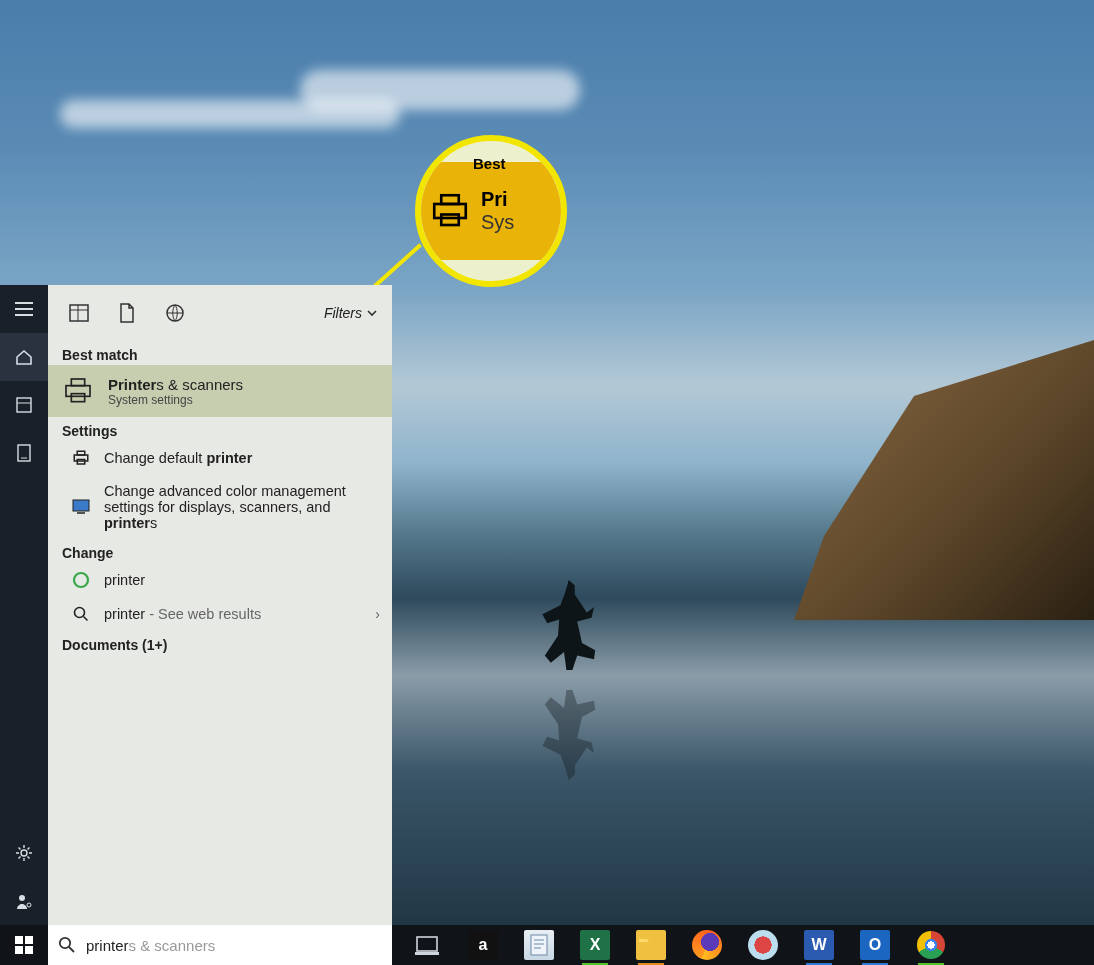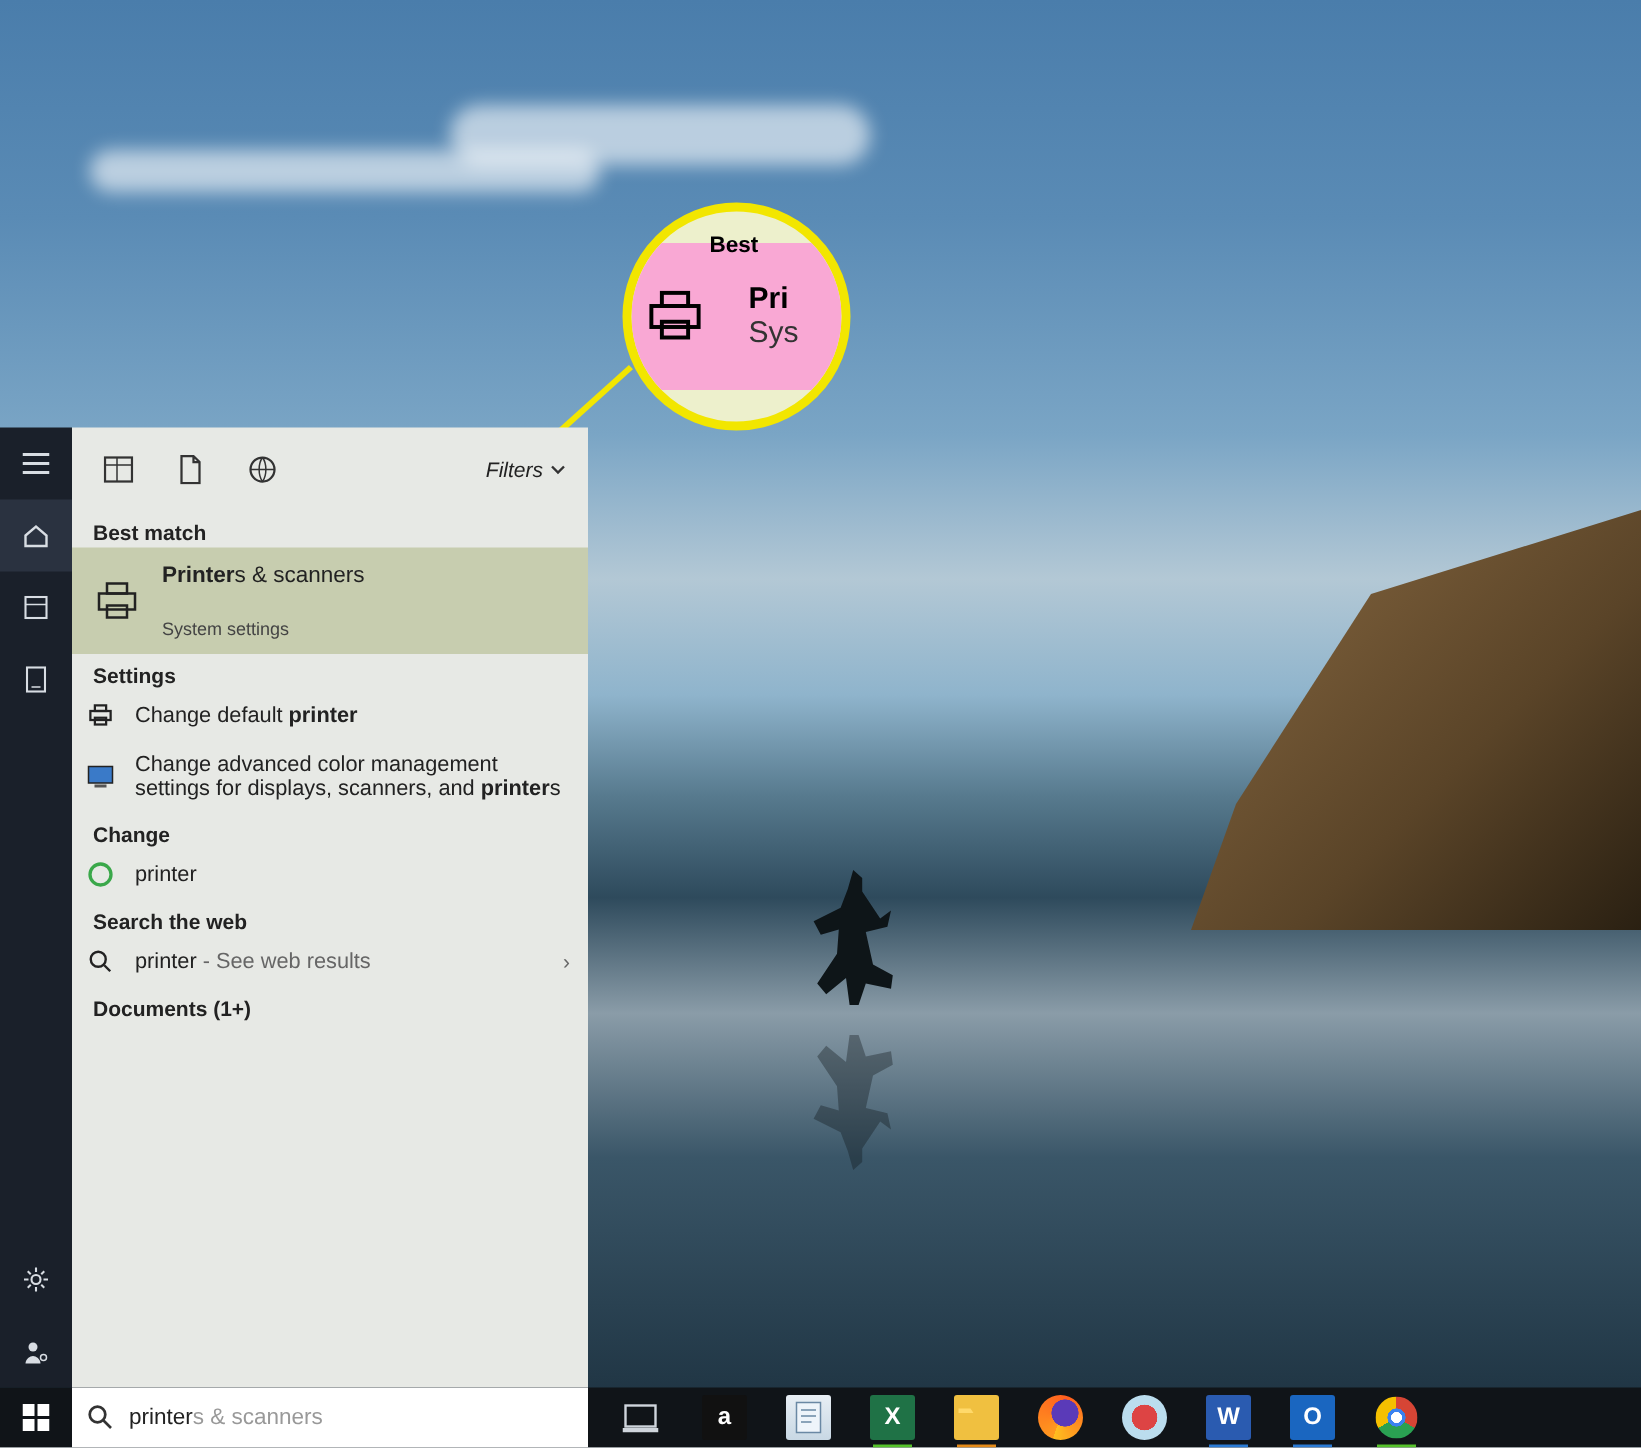--- a/index.html
+++ b/index.html
@@ -47,36 +47,36 @@
     background:#e7e9e5; color:#222; display:flex; flex-direction:column;
   }
   .panel-top { height:56px; display:flex; align-items:center; padding:0 14px; }
   .top-icon { width:34px; height:34px; display:flex; align-items:center; justify-content:center; color:#333; margin-right:14px; }
   .top-spacer { flex:1; }
   .filters { font-size:14px; color:#222; display:flex; align-items:center; gap:4px;font-style:italic; }
   .section { padding:6px 14px 2px; font-weight:600; font-size:14px; }
   .best-match { background:#c7cdaf; display:flex; align-items:center; padding:10px 14px; gap:14px; }
   .best-match svg { width:32px; height:32px; }
   .bm-title { font-size:15px; }
-  .bm-sub { font-size:12px; color:#444;margin-top:20px; }
-  .item { display:flex; align-items:center; gap:14px; padding:8px 10px; font-size:14.5px; }
+  .bm-sub { font-size:12px; color:#444; }
+  .item { display:flex; align-items:center; gap:14px; padding:8px 24px; font-size:14.5px; }
   .item-icon { width:18px; height:18px; flex-shrink:0; display:flex; align-items:center; justify-content:center; }
   .item-text { flex:1; }
   .web-row { position:relative; }
   .web-row .chev { position:absolute; right:12px; top:50%; transform:translateY(-50%); color:#666; font-size:14px; }
   b { font-weight:700; }
   .gray { color:#666; }
 
   
   .callout {
     position:absolute; left:415px; top:135px; width:152px; height:152px;
     border:6px solid #f2e600; border-radius:50%; background:#edf0cc;
     overflow:hidden; display:flex; align-items:center;
   }
-  .callout .c-inner { background:#f9a8d4; width:100%; height:70%; display:flex; align-items:center; padding-left:8px; gap:28px; }
+  .callout .c-inner { background:#eab308; width:100%; height:70%; display:flex; align-items:center; padding-left:8px; gap:10px; }
   .callout .c-lbl-t { position:absolute; top:14px; left:52px; font-weight:700; font-size:15px; color:#000; }
   .callout .c-inner svg { width:42px; height:42px; }
   .callout .c-txt { font-size:20px; font-weight:600; }
   .callout .c-sub { font-size:20px; color:#333; }
   .callout-line {
     position:absolute; left:246px; top:400px; width:235px; height:4px; background:#f2e600;
     transform-origin:left center; transform:rotate(-42deg);
   }
   .callout-dot { position:absolute; left:240px; top:402px; width:14px; height:14px; background:#f2e600; border-radius:50%; }
 
@@ -244,21 +244,20 @@
   <div class="section">Change</div>
   <div class="item">
     <div class="item-icon">
       <svg width="18" height="18" viewBox="0 0 18 18">
           <circle cx="9" cy="9" r="7" fill="none" stroke="#3aa84a" stroke-width="2.2"></circle>
         </svg>
     </div>
     <div class="item-text">printer</div>
   </div>
 
-  <div class="section">Search the web</div>
   <div class="item web-row">
     <div class="item-icon">
       <svg width="16" height="16" viewBox="0 0 16 16">
           <circle cx="6.5" cy="6.5" r="5" fill="none" stroke="#222" stroke-width="1.6"></circle>
           <path stroke="#222" stroke-width="1.6" d="M10.5 10.5l4 4"></path>
         </svg>
     </div>
     <div class="item-text"><span>printer</span><span class="gray"> - See web results</span></div>
     <span class="chev">›</span>
   </div>

